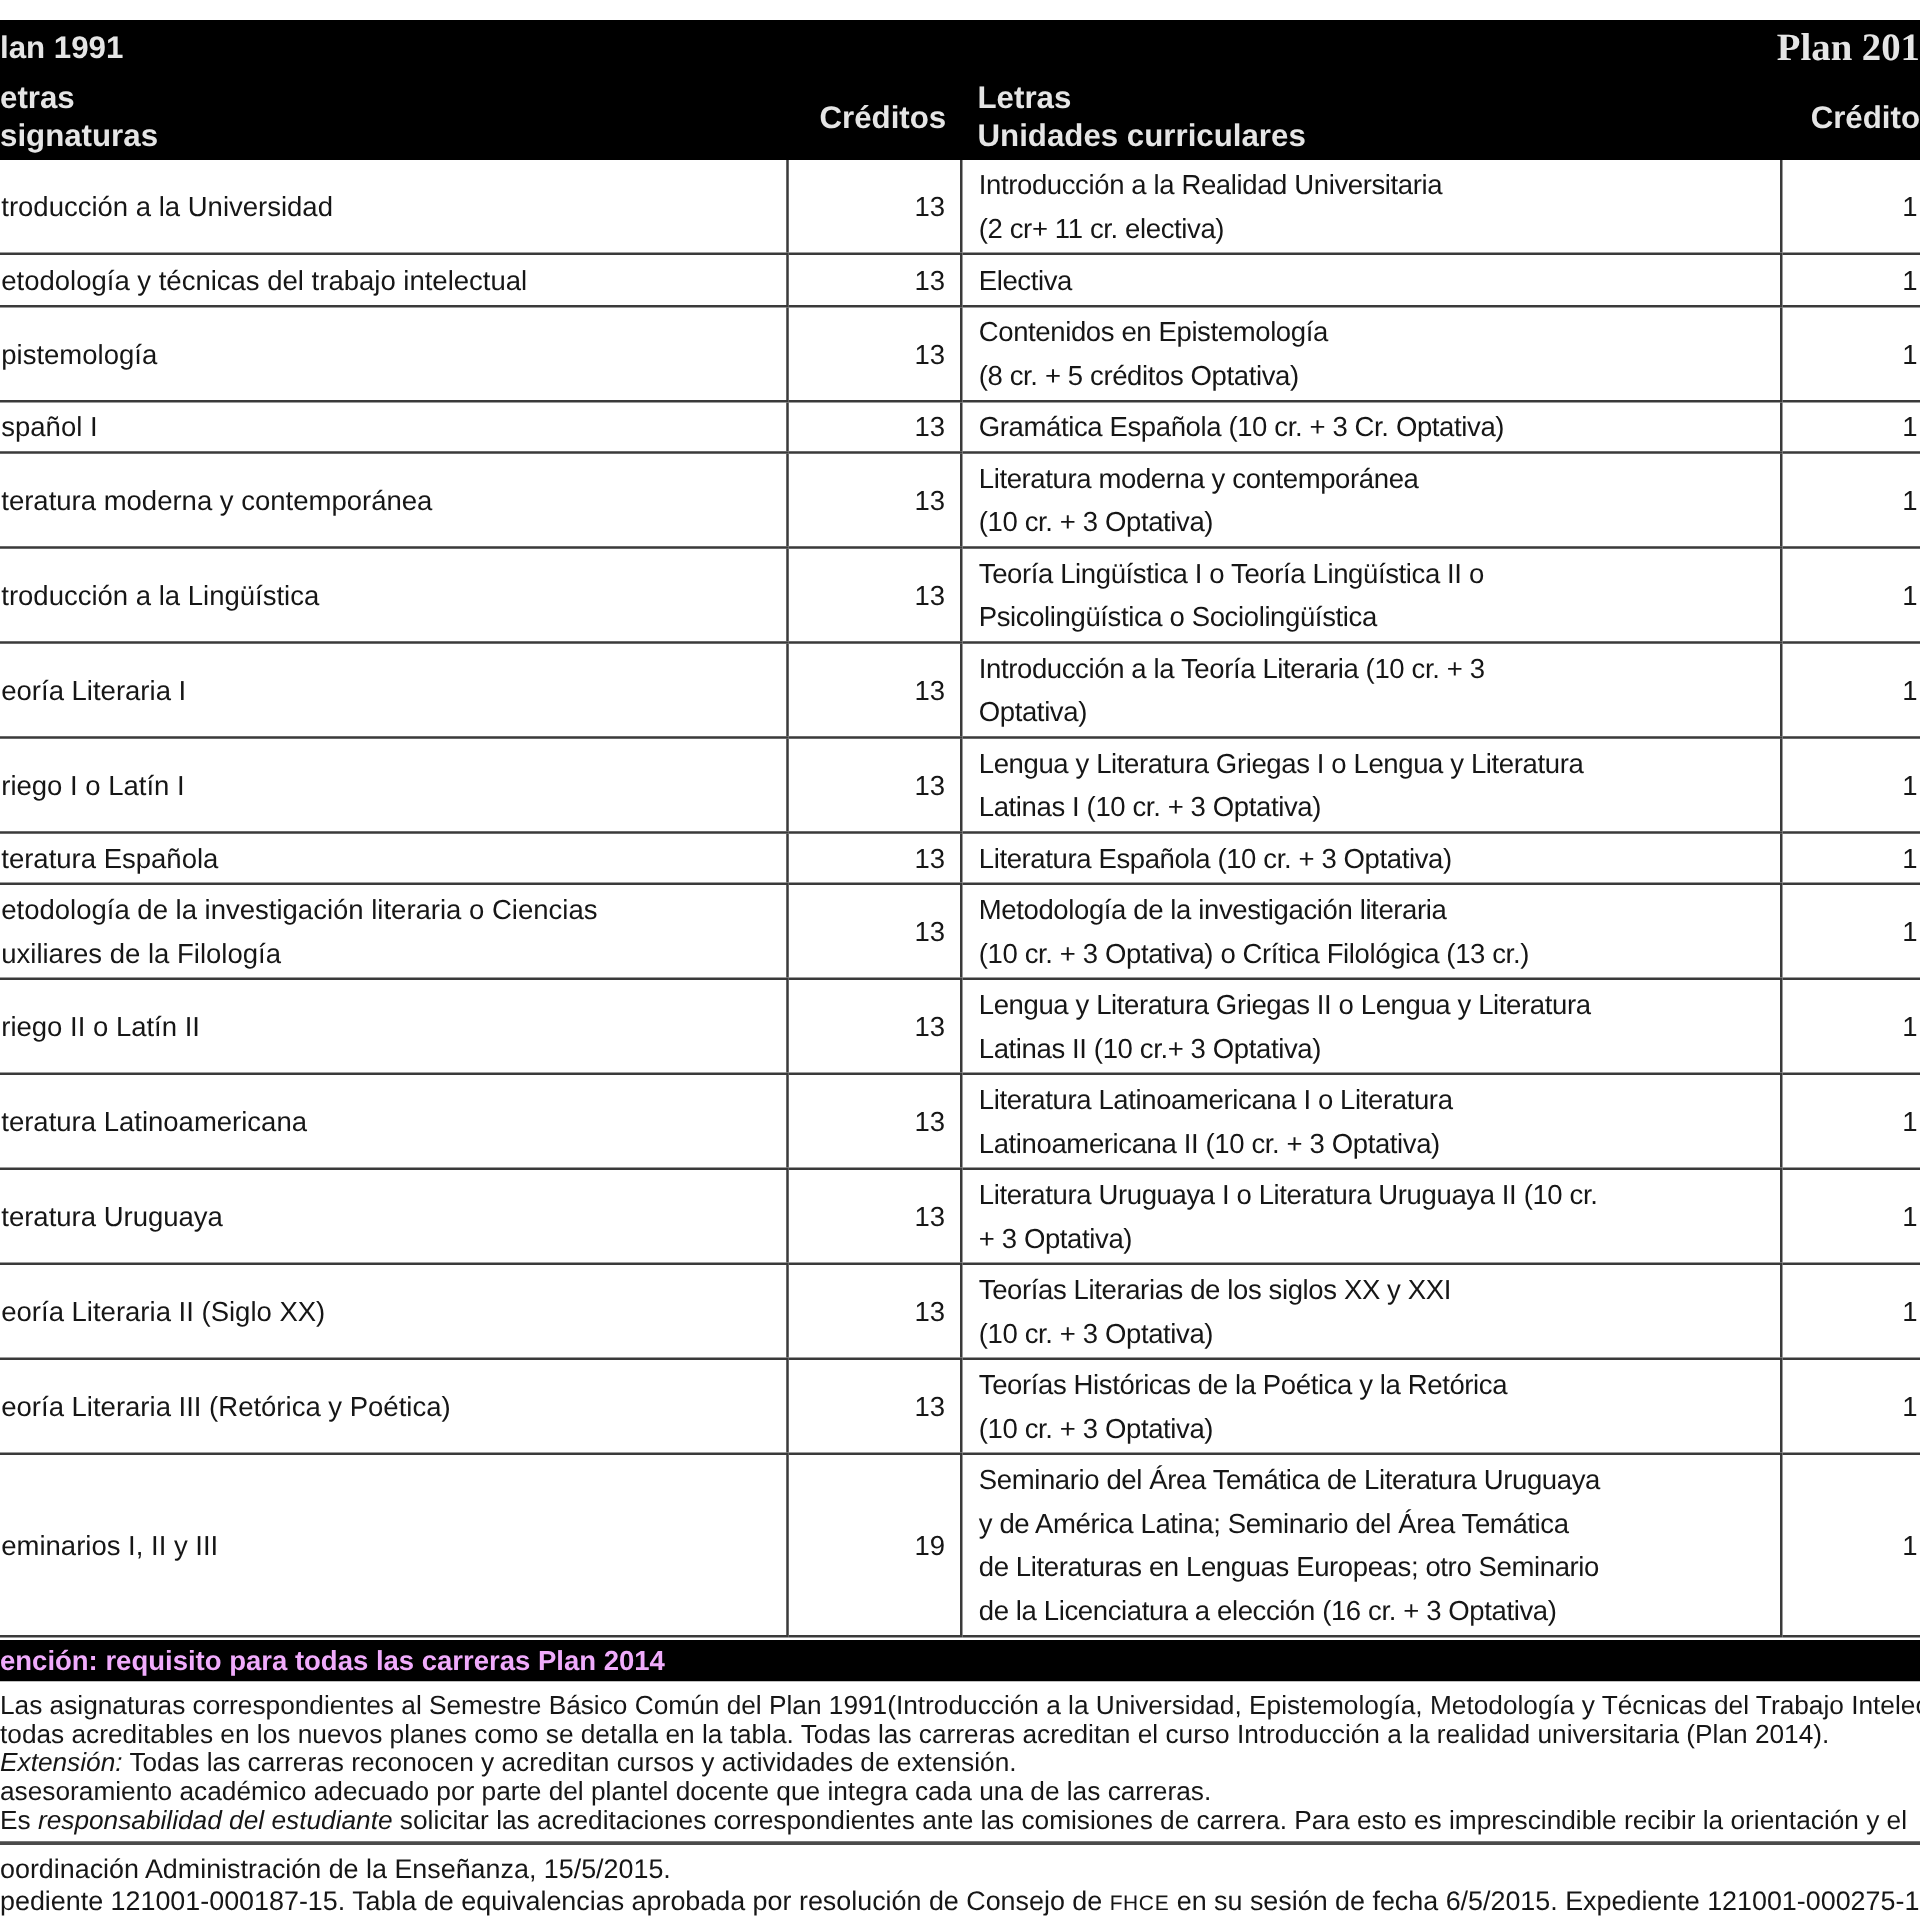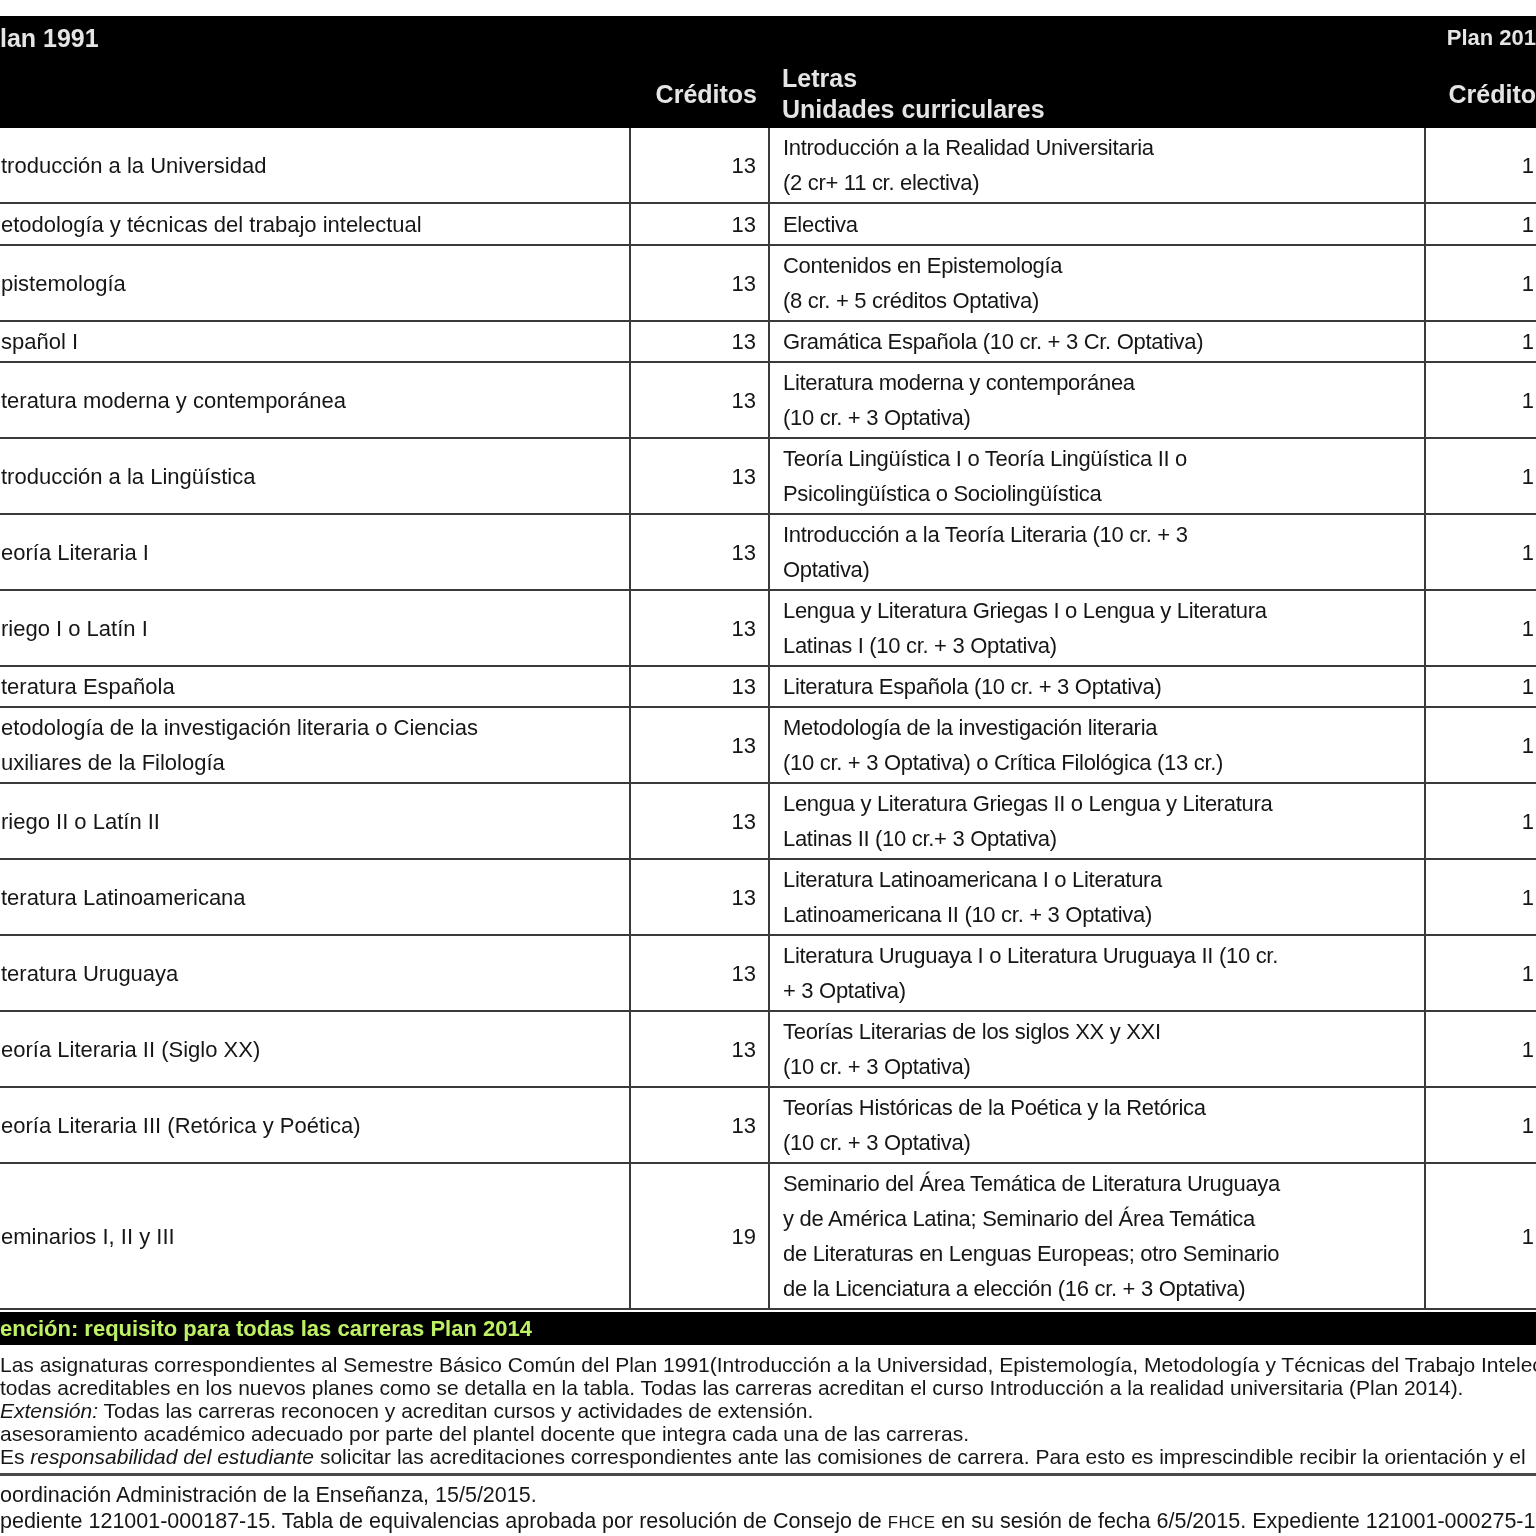--- a/index.html
+++ b/index.html
@@ -29,23 +29,24 @@
     grid-template-rows:44px 68px;
   }
   .header-bar .h-plan-left{
     grid-column:1/3;grid-row:1;
     font-weight:bold;font-size:25px;
     display:flex;align-items:center;
     white-space:nowrap;
   }
   .header-bar .h-plan-right{
     grid-column:4;grid-row:1;
-    font-weight:bold;font-size:22px;
+    font-weight:bold;font-size:31px;
     display:flex;align-items:center;justify-content:flex-end;
     white-space:nowrap;
+    font-family:Liberation Serif, serif;
   }
   .header-bar .h-col{
     grid-row:2;
     font-weight:bold;font-size:25px;line-height:31px;
     display:flex;align-items:center;
     white-space:pre-line;
   }
   .header-bar .h-col.c1{grid-column:1;}
   .header-bar .h-col.c2{grid-column:2;justify-content:flex-end;padding-right:12px;white-space:nowrap;}
   .header-bar .h-col.c3{grid-column:3;padding-left:13px;}
@@ -65,21 +66,21 @@
     overflow:hidden;
   }
   td.cell-a{white-space:pre-line;padding:2px 6px 2px 1px;}
   td.cell-cr1{text-align:right;padding-right:12px;border-left:2px solid var(--grid);}
   td.cell-u{white-space:pre-line;padding:2px 4px 2px 13px;border-left:2px solid var(--grid);letter-spacing:-0.3px;}
   td.cell-cr2{text-align:right;padding-right:2px;border-left:2px solid var(--grid);}
   
   .attention-bar{
     margin-top:2px;
     background:var(--bar);
-    color:#bef264;
+    color:#f0abfc;
     height:33px;
     display:flex;align-items:center;
     font-weight:bold;font-size:22px;
     white-space:nowrap;
   }
   
   .notes{
     padding-top:8px;
     font-size:21px;
     line-height:23px;
@@ -101,20 +102,22 @@
 </style>
 </head>
 <body>
 
 <div class="page">
   <div class="top-strip"></div>
 
   <div class="header-bar">
     <div class="h-plan-left">lan 1991</div>
     <div class="h-plan-right">Plan 201</div>
+    <div class="h-col c1">etras
+signaturas</div>
     <div class="h-col c2">Créditos</div>
     <div class="h-col c3">Letras
 Unidades curriculares</div>
     <div class="h-col c4">Crédito</div>
   </div>
 
   <table class="equiv">
     <colgroup>
       <col style="width:630px">
         <col style="width:139px">

